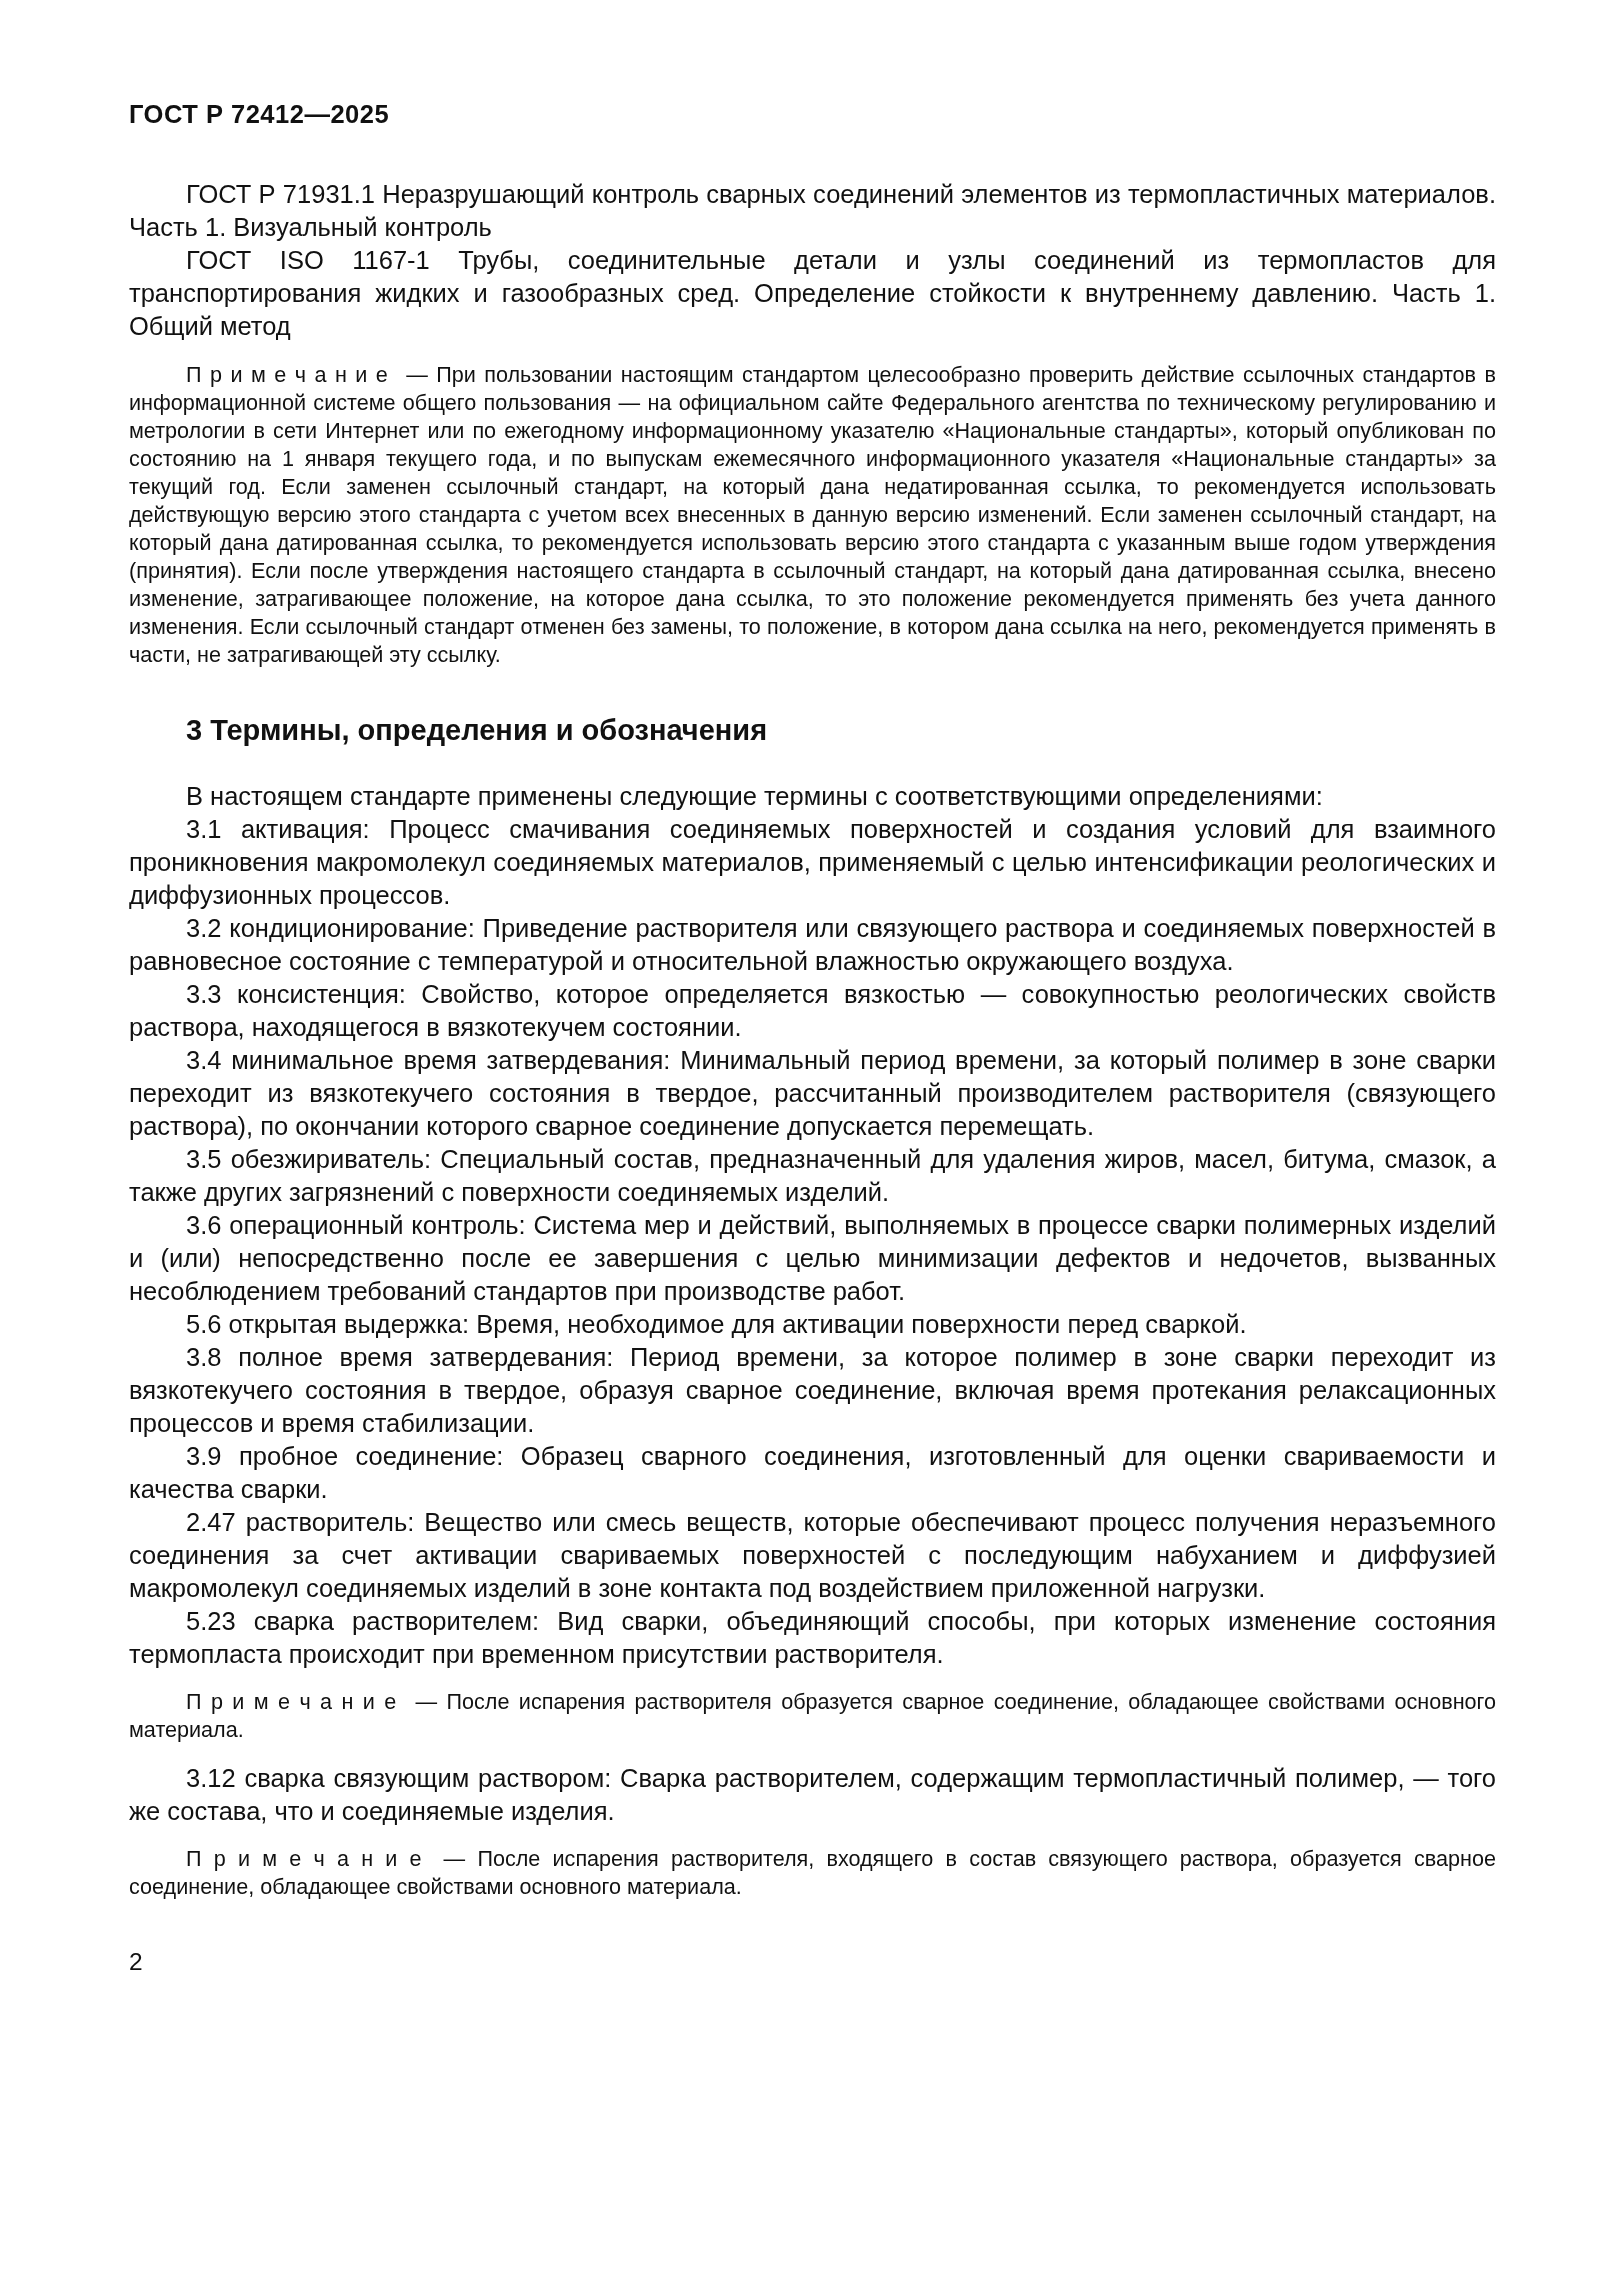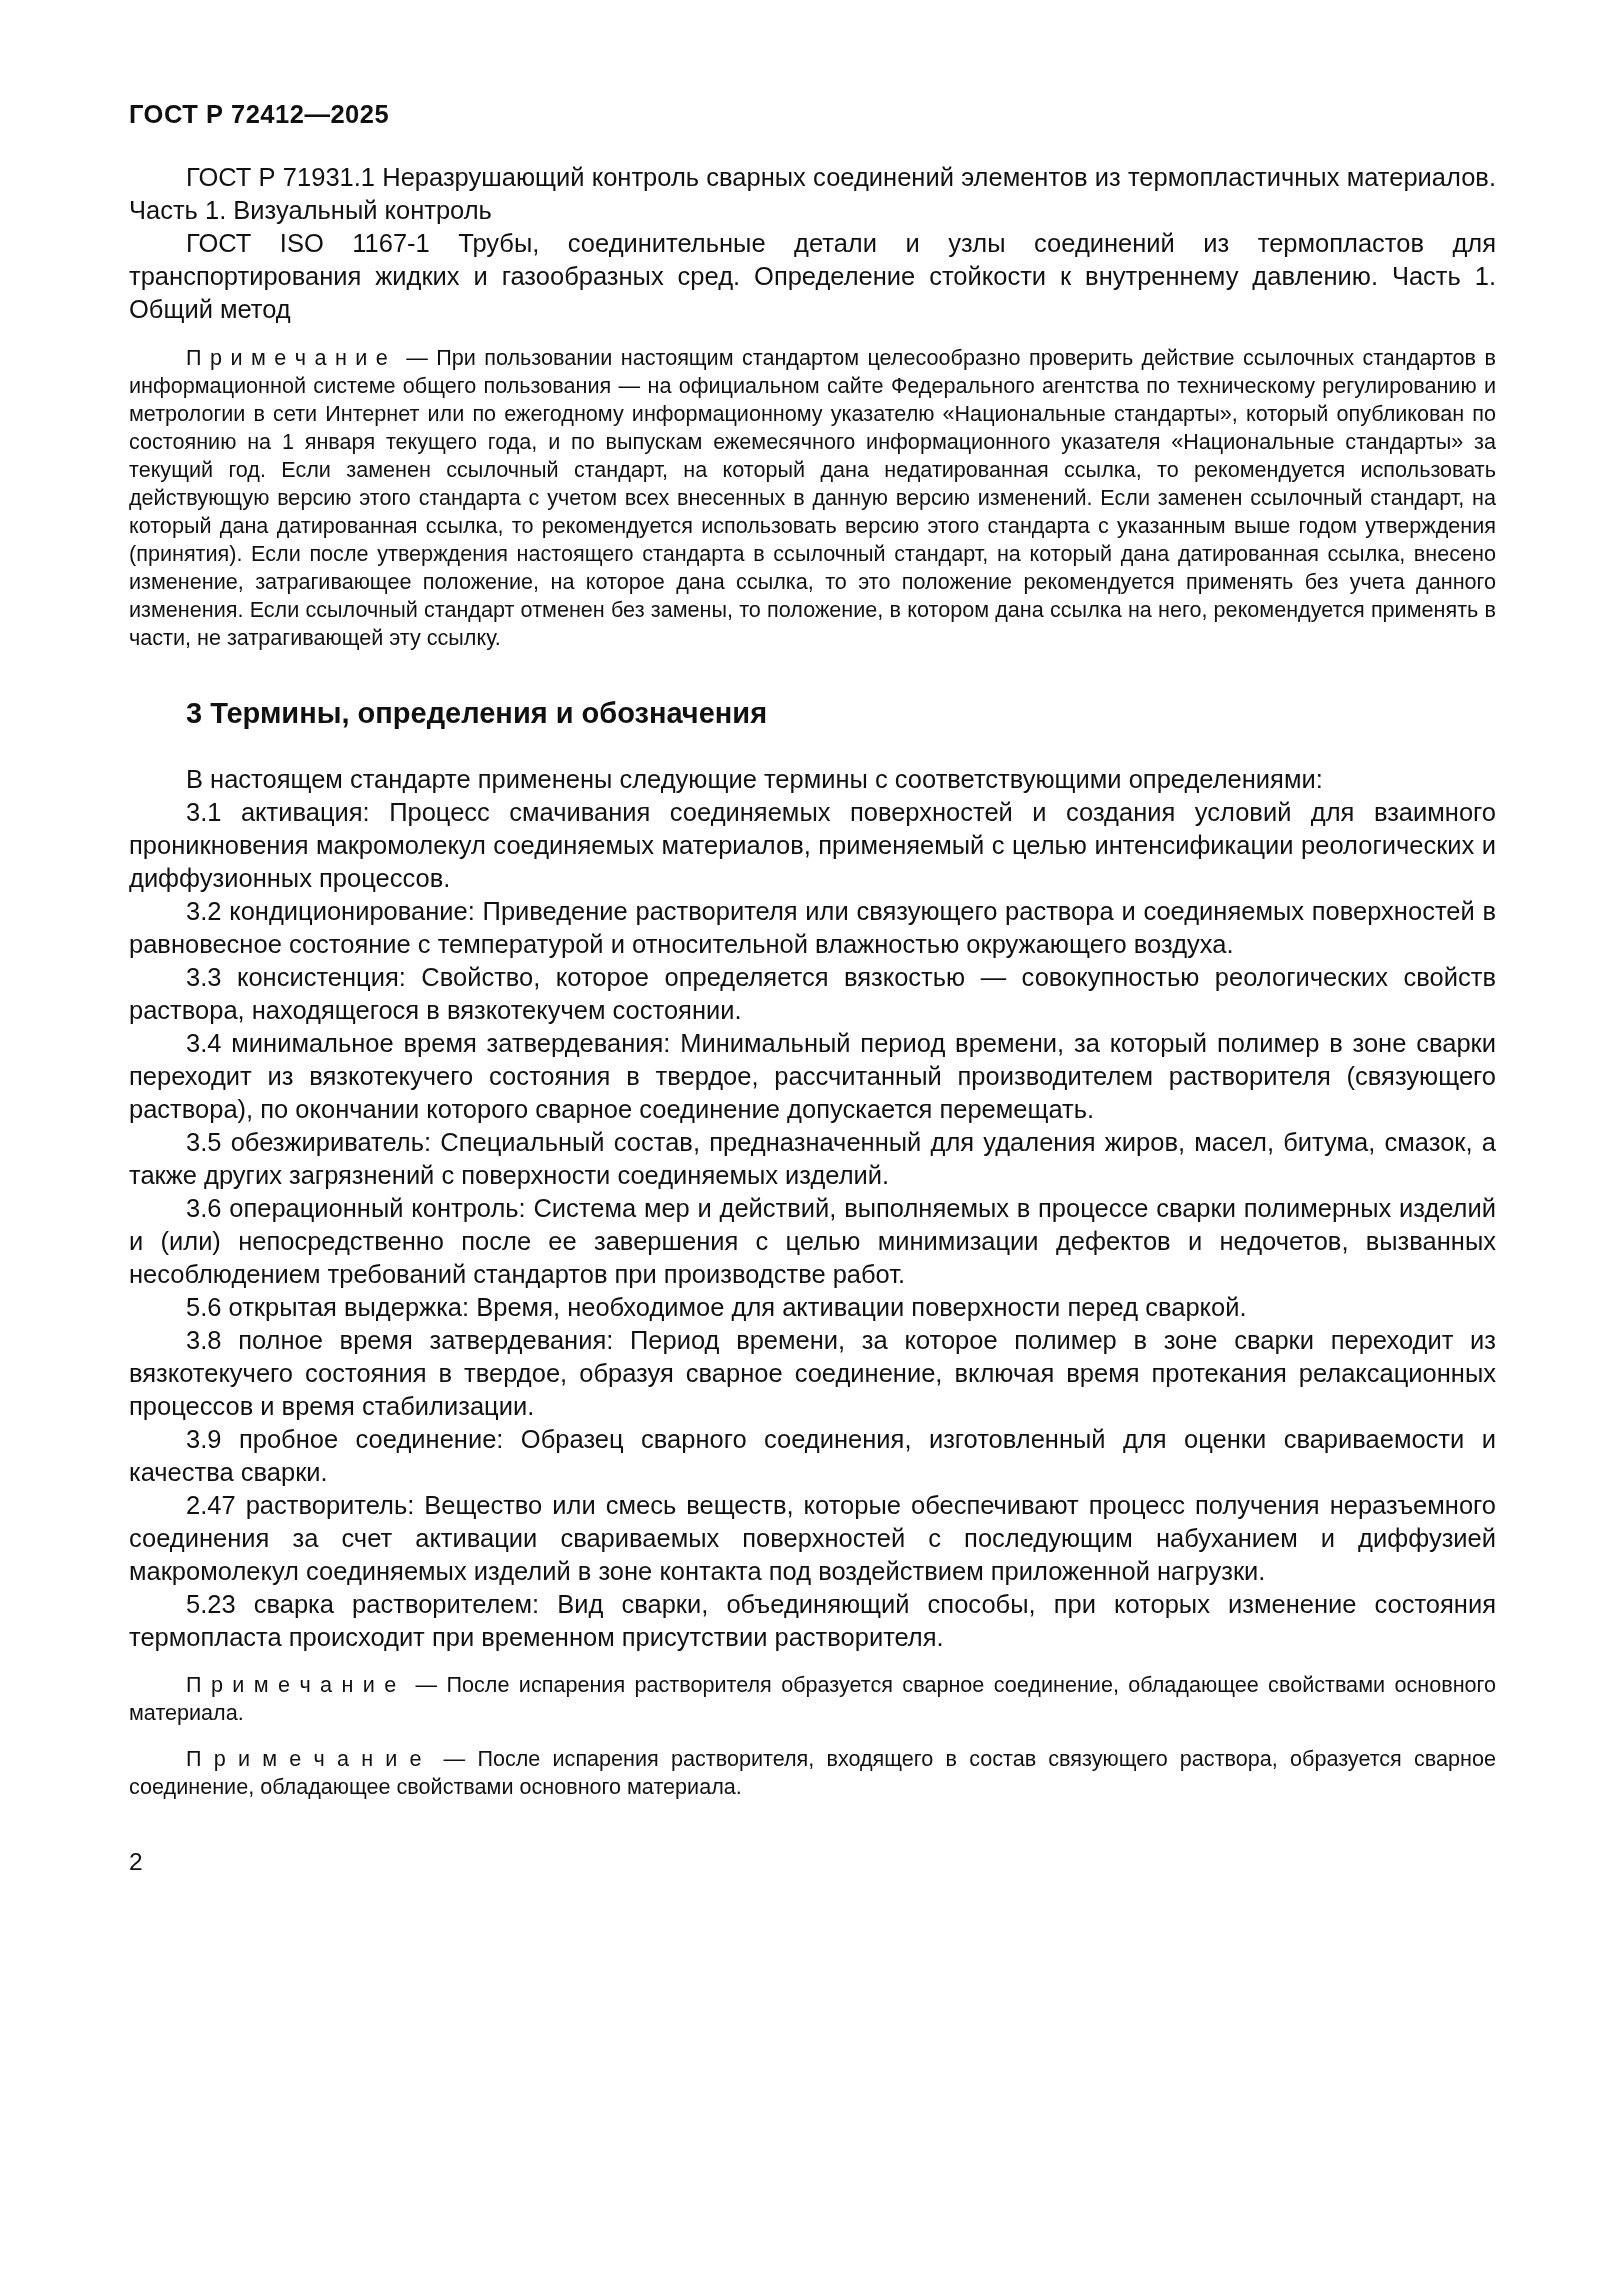--- a/index.html
+++ b/index.html
@@ -13,21 +13,21 @@
     width: 1621px;
     min-height: 2293px;
     background: #ffffff;
     padding: 100px 125px 78px 129px;
     hyphens: auto;
   }
   .running-header {
     font-size: 25.5px;
     font-weight: bold;
     letter-spacing: 0.5px;
-    margin-bottom: 32px;
+    margin-bottom: 49px;
   }
   p.body {
     font-size: 25.5px;
     line-height: 33px;
     text-align: justify;
     text-indent: 57px;
   }
   p.note {
     font-size: 21.6px;
     line-height: 28px;
@@ -132,20 +132,25 @@
     <span>5.23</span>
     <span class="term-name">сварка растворителем:</span>
     <span>Вид сварки, объединяющий способы, при которых изменение состояния термопласта происходит при временном присутствии растворителя.</span>
   </p>
 
   <p class="note">
     <span class="note-label">П р и м е ч а н и е</span>
     <span>— После испарения растворителя образуется сварное соединение, обладающее свойствами основного материала.</span>
   </p>
 
+  <p class="body">
+    <span>3.12</span>
+    <span class="term-name">сварка связующим раствором:</span>
+    <span>Сварка растворителем, содержащим термопластичный полимер, — того же состава, что и соединяемые изделия.</span>
+  </p>
 
   <p class="note">
     <span class="note-label">П р и м е ч а н и е</span>
     <span>— После испарения растворителя, входящего в состав связующего раствора, образуется сварное соединение, обладающее свойствами основного материала.</span>
   </p>
 
   <div class="page-number">2</div>
 
 </div>
 

